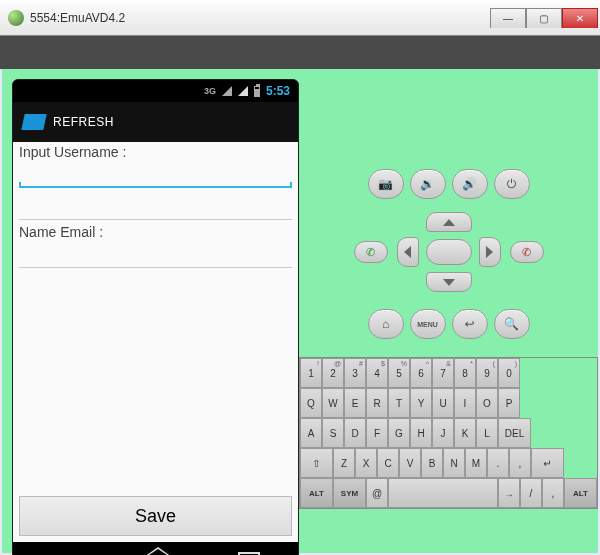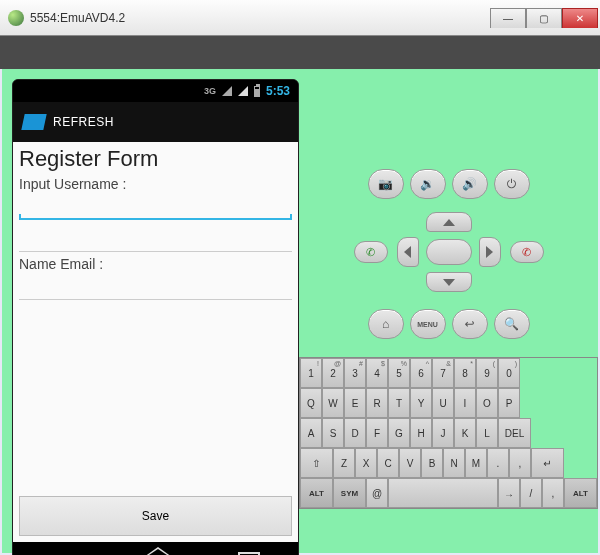--- a/index.html
+++ b/index.html
@@ -124,21 +124,21 @@
     content:"";position:absolute;bottom:0;width:2px;height:6px;background:#33b5e5;
   }
   .form-row.active .inp-wrap::before{left:0;}
   .form-row.active .inp-wrap::after{right:0;}
   .spacer{flex:1;}
   .save-btn{
     margin: 4px 6px 6px;
     height:40px;
     background: linear-gradient(#eee,#ddd);
     border:1px solid #bbb;
-    font-size:12px;
+    font-size:18px;
     cursor:pointer;
   }
   .navbar{
     height:42px;
     background:#000;
     display:flex;
     justify-content:space-around;
     align-items:center;
   }
   .nav-icon{ color:#ddd; width:40px;height:24px; display:flex;align-items:center;justify-content:center; cursor:pointer;}
@@ -245,21 +245,20 @@
       <span class="batt-icon"></span>
       <span class="clock">5:53</span>
     </div>
 
     <div class="actionbar">
       <div class="app-icon"></div>
       <div class="refresh-btn">REFRESH</div>
     </div>
 
     <div class="screen">
-      <div class="form-title">Register Form</div>
 
       <div class="form-row active">
         <div class="lbl">Input Username :</div>
         <div class="inp-wrap"><input class="inp" value="" style=""></div>
       </div>
       <div class="form-row">
         <input class="inp" type="password" value="" style="">
       </div>
       <div class="form-row">
         <div class="lbl">Name Email :</div>

